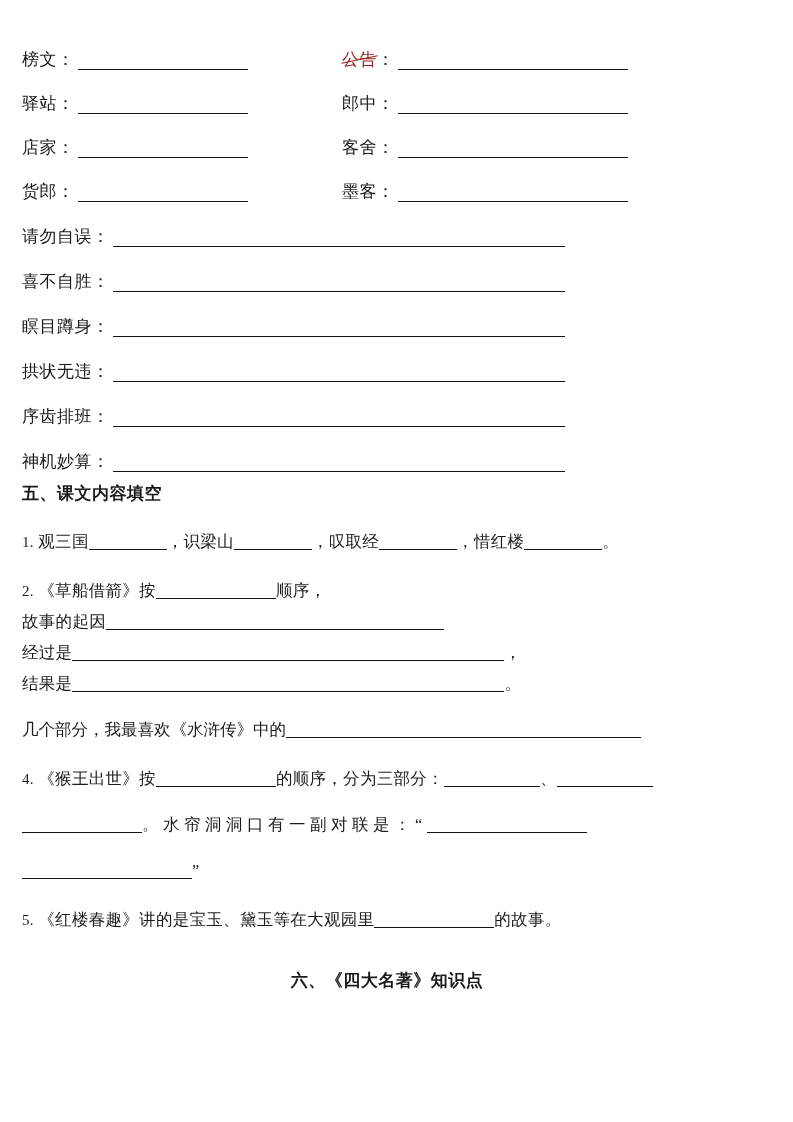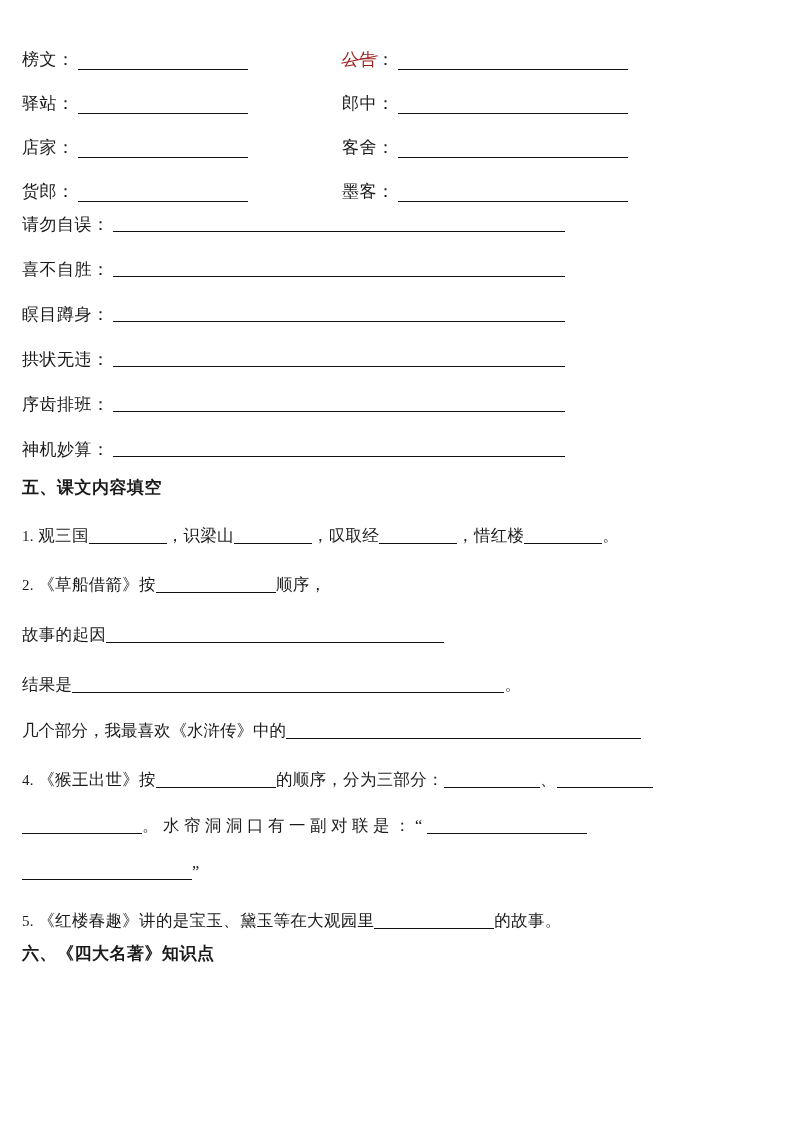--- a/index.html
+++ b/index.html
@@ -55,50 +55,50 @@
     border-bottom: 1.4px solid #111;
     height: 14px;
     margin-left: 4px;
   }
   .pair-cell.left .blankline { width: 170px; }
   .pair-cell.right .blankline { width: 230px; }
 
   
   .phrase-row {
     display: flex;
-    align-items: center;
+    align-items: flex-end;
     height: 45px;
   }
   .phrase-row .term { font-size: 17px; }
   .phrase-row .blankline { width: 452px; }
 
   
   .section-head {
     font-size: 17px;
     font-weight: bold;
-    margin-top: 2px;
+    margin-top: 8px;
     margin-bottom: 2px;
     line-height: 28px;
     letter-spacing: 0.5px;
   }
 
   
   .q {
     font-size: 16.5px;
     line-height: 30px;
     margin-top: 19px;
     letter-spacing: 0.3px;
   }
   .q .num {
     font-size: 15px;
   }
   .sub {
     font-size: 16.5px;
     line-height: 30px;
-    margin-top: 20px;
+    margin-top: 1px;
     letter-spacing: 0.3px;
   }
   .u {
     display: inline-block;
     border-bottom: 1.4px solid #111;
     height: 17px;
     vertical-align: -3px;
   }
   .u-xs { width: 44px; }
   .u-sm { width: 78px; }
@@ -234,20 +234,23 @@
     </div>
 
     <div class="q">
       <span class="num">2.</span>
       <span>《草船借箭》按</span><span class="u u-lg"></span><span>顺序，</span>
     </div>
     <div class="sub">
       <span>故事的起因</span><span class="u u-fill-a"></span>
     </div>
     <div class="sub">
+      <span>经过是</span><span class="u u-fill-b"></span><span class="tail">，</span>
+    </div>
+    <div class="sub">
       <span>结果是</span><span class="u u-fill-b"></span><span class="tail">。</span>
     </div>
 
     <div class="indent-line">
       <span>几个部分，我最喜欢《水浒传》中的</span><span class="u u-fill-d"></span>
     </div>
 
     <div class="q">
       <span class="num">4.</span>
       <span>《猴王出世》按</span><span class="u u-lg"></span><span>的顺序，分为三部分：</span><span class="u u-md"></span><span>、</span><span class="u u-md"></span>
@@ -257,16 +260,16 @@
     </div>
     <div class="indent-line">
       <span class="u u-xl"></span><span>”</span>
     </div>
 
     <div class="q">
       <span class="num">5.</span>
       <span>《红楼春趣》讲的是宝玉、黛玉等在大观园里</span><span class="u u-lg"></span><span>的故事。</span>
     </div>
 
-    <div class="section-head" style="margin-top:4px;">六、《四大名著》知识点</div>
+    <div class="section-head" style="margin-top:32px;text-align:center;">六、《四大名著》知识点</div>
 
   </div>
 </div>
 
 </body></html>

